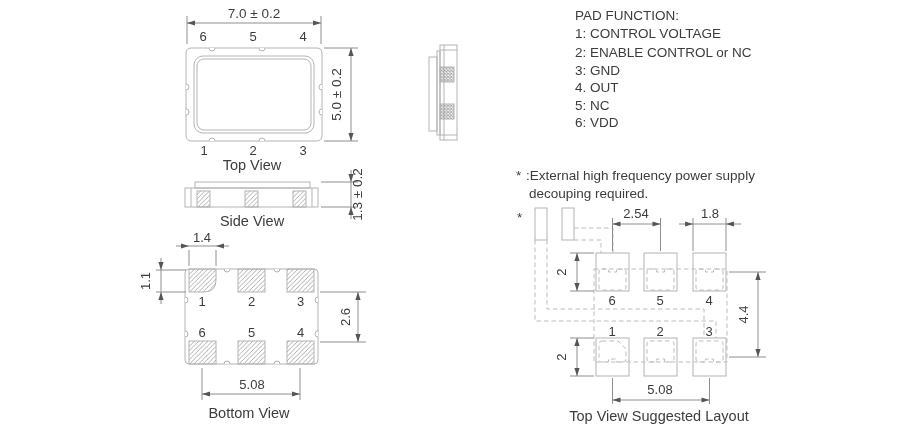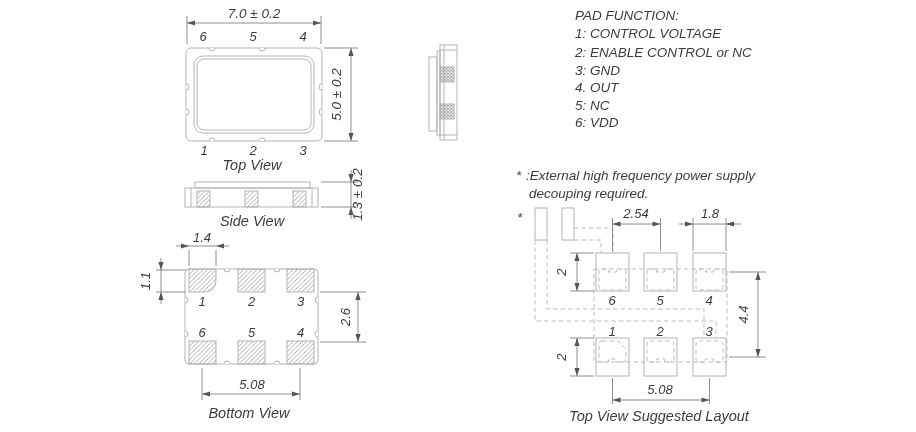--- a/index.html
+++ b/index.html
@@ -1,20 +1,20 @@
 <!DOCTYPE html>
 <html style="--c-line: #b4b4b4; --c-dash: #bdbdbd; --c-dim: #8e8e8e; --c-arrow: #555555; --c-text: #3c3c3c; --c-hatch: #a4a4a4; --c-bg: #ffffff;"><head>
 <meta charset="utf-8">
 <style>
   :root{
     --c-line:#b4b4b4; --c-dash:#bdbdbd; --c-dim:#8e8e8e;
     --c-arrow:#555555; --c-text:#3c3c3c; --c-hatch:#a4a4a4; --c-bg:#ffffff;
   }
   html,body{margin:0;padding:0;background:var(--c-bg);}
-  .canvas{position:relative;width:769px;height:432px;background:var(--c-bg);overflow:hidden;font-style:italic;}
+  .canvas{position:relative;width:769px;height:432px;background:var(--c-bg);overflow:hidden;}
   svg{position:absolute;left:0;top:0;}
   text{font-family:"Liberation Sans","DejaVu Sans",sans-serif;fill:var(--c-text);} .t13{font-size:13px;} .t135{font-size:13.5px;} .t14{font-size:14.5px;}
   .ln{stroke:var(--c-line);fill:none;stroke-width:1;}
   .lnf{stroke:var(--c-line);fill:#fff;stroke-width:1;}
   .dash{stroke:var(--c-dash);fill:none;stroke-width:1;stroke-dasharray:4.5 3;}
   .dim{stroke:var(--c-dim);fill:none;stroke-width:1;}
   .arr{fill:var(--c-arrow);stroke:none;}
   .hp{fill:url(#hatch);stroke:var(--c-line);stroke-width:1;}
   .xp{fill:url(#xhatch);stroke:var(--c-line);stroke-width:1;}
   .hatchline{stroke:var(--c-hatch);stroke-width:0.9;}

